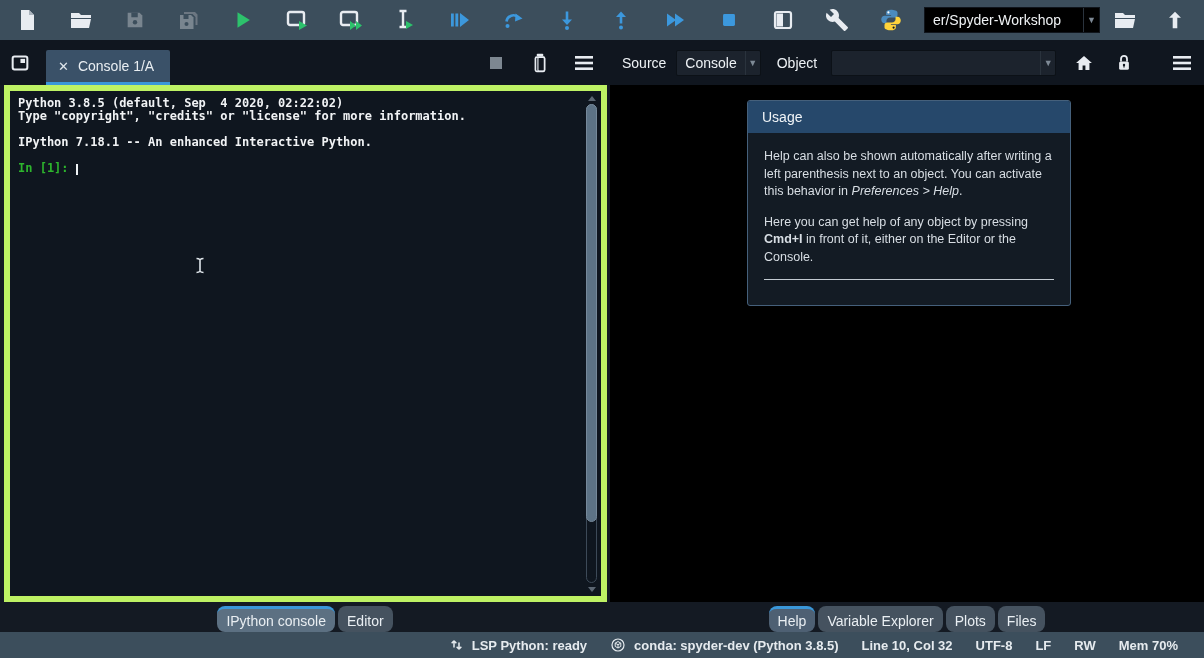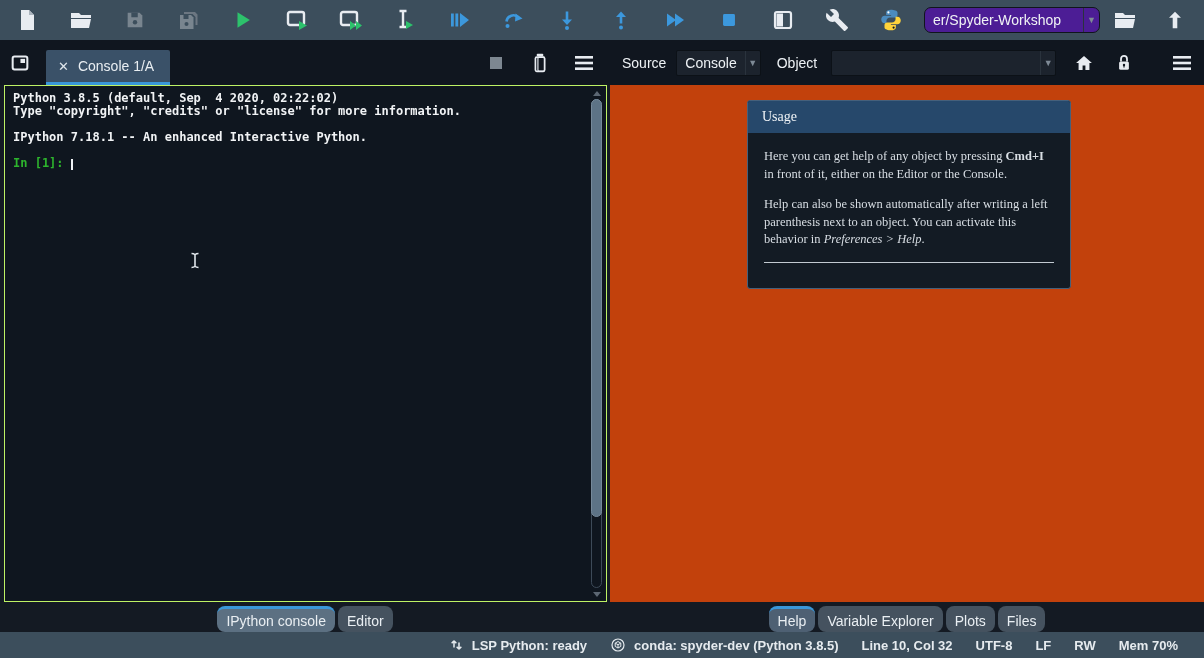--- a/index.html
+++ b/index.html
@@ -4,22 +4,22 @@
 <style>
   * { margin:0; padding:0; box-sizing:border-box; }
   html,body { width:1204px; height:658px; overflow:hidden; background:#141a23;
     font-family:"Liberation Sans", sans-serif; }
   .app { width:1204px; height:658px; display:flex; flex-direction:column; }
 
   
   .toolbar { height:40px; background:#3c4e5c; display:flex; align-items:center; flex:0 0 40px; }
   .tbtn { width:54px; height:40px; display:flex; align-items:center; justify-content:center; cursor:default; }
   .tbtn svg { display:block; }
-  .workdir { margin-left:6px; width:176px; height:26px; background:#4c1d95; border:1px solid #10151c;
-    border-radius:7px; display:flex; align-items:center; color:#f0f3f5; font-size:14px; }
+  .workdir { margin-left:6px; width:176px; height:26px; background:#000000; border:1px solid #10151c;
+    border-radius:0; display:flex; align-items:center; color:#f0f3f5; font-size:14px; }
   .workdir .txt { flex:1; padding-left:8px; white-space:nowrap; overflow:hidden; }
   .workdir .arrbox { width:16px; height:100%; border-left:1px solid #2a333d; display:flex;
     align-items:center; justify-content:center; color:#7e8a96; font-size:9px; }
   .sbtn { width:50px; height:40px; display:flex; align-items:center; justify-content:center; }
 
   
   .main { flex:1 1 auto; display:flex; background:#141a23; }
   .left-pane  { width:610px; display:flex; flex-direction:column; }
   .right-pane { width:594px; display:flex; flex-direction:column; }
 
@@ -29,21 +29,21 @@
   
   .ctab { margin-left:6px; align-self:flex-end; height:35px; display:flex; align-items:center;
     gap:9px; padding:0 16px 0 12px; background:#3a5168; border-bottom:3px solid #3a97d9;
     border-radius:2px 2px 0 0; color:#e9eef2; font-size:14px; }
   .ctab .x { color:#dfe6ec; font-size:13px; }
   .hdr-right { margin-left:auto; display:flex; padding-right:4px; }
   .hdr-right .ibtn { width:44px; }
 
   
   .console { position:relative; flex:1 1 auto; margin:0 3px 0 4px; background:#0f161f;
-    border:1px solid #bef264; padding:6px 4px 6px 8px;
+    border:6px solid #bef264; padding:6px 4px 6px 8px;
     font-family:"DejaVu Sans Mono", monospace; font-size:12px; font-weight:bold;
     color:#f1f3f5; line-height:13px; }
   .cline { display:block; white-space:pre; min-height:13px; }
   .prompt { color:#2db52d; white-space:pre; }
   .caret { display:inline-block; width:2px; height:11px; background:#eef2f5; vertical-align:text-bottom; }
 
   
   .vscroll { position:absolute; top:1px; right:2px; bottom:1px; width:14px; }
   .sarr { position:absolute; left:0; width:14px; height:12px; display:flex; align-items:center; justify-content:center; }
   .sarr.up { top:0; } .sarr.dn { bottom:0; }
@@ -69,21 +69,21 @@
     display:flex; align-items:center; color:#eef2f5; font-size:14px; }
   .combo .val { padding:0 8px; }
   .combo .arrbox { width:15px; height:100%; border-left:1px solid #2a333d; display:flex;
     align-items:center; justify-content:center; color:#7e8a96; font-size:9px; }
   .combo.obj { width:225px; margin-left:14px; }
   .combo.obj .val { flex:1; }
   .hlabel.obj { margin-left:16px; }
   .help-header .ibtn.home { margin-left:8px; }
   .help-header .ibtn.menu { margin-left:auto; margin-right:2px; }
 
-  .help-body { flex:1 1 auto; background:#c2410c; position:relative;font-family:Liberation Serif, serif; }
+  .help-body { flex:1 1 auto; background:#000000; position:relative; }
   .usage-card { position:absolute; left:137px; top:15px; width:324px; background:#131b24;
     border:1px solid #45607b; border-radius:3px; overflow:hidden; }
   .usage-head { background:#26486b; color:#f0f4f7; font-size:14px; padding:8px 14px; }
   .usage-bodytext { padding:15px 16px 13px 16px; color:#d8dee4; font-size:12.5px; line-height:1.4; }
   .usage-bodytext p { margin:0 0 13px 0; }
   .usage-rule { border-top:1px solid #c2cad1; margin:6px 0 12px 0; }
   .usage-footer { text-align:center; color:#d8dee4; font-size:12.5px; padding-bottom:4px; }
   .usage-footer a { color:#2baa8c; text-decoration:none; }
 
   
@@ -327,22 +327,22 @@
               <rect x="1" y="6.7" width="18" height="2.6" fill="#e8ecf1"></rect>
               <rect x="1" y="12.4" width="18" height="2.6" fill="#e8ecf1"></rect>
             </svg>
         </div>
       </div>
 
       <div class="help-body">
         <div class="usage-card">
           <div class="usage-head">Usage</div>
           <div class="usage-bodytext">
+            <p><span>Help can also be shown automatically after writing a left parenthesis next to an object. You can activate this behavior in </span><i>Preferences &gt; Help</i><span>.</span></p>
             <p><span>Here you can get help of any object by pressing </span><b>Cmd+I</b><span> in front of it, either on the Editor or the Console.</span></p>
-            <p><span>Help can also be shown automatically after writing a left parenthesis next to an object. You can activate this behavior in </span><i>Preferences &gt; Help</i><span>.</span></p>
             <div class="usage-rule"></div>
           </div>
         </div>
       </div>
 
       <div class="tabbar">
         <div class="btab sel-right">
             <span>Help</span>
           </div>
         <div class="btab">

